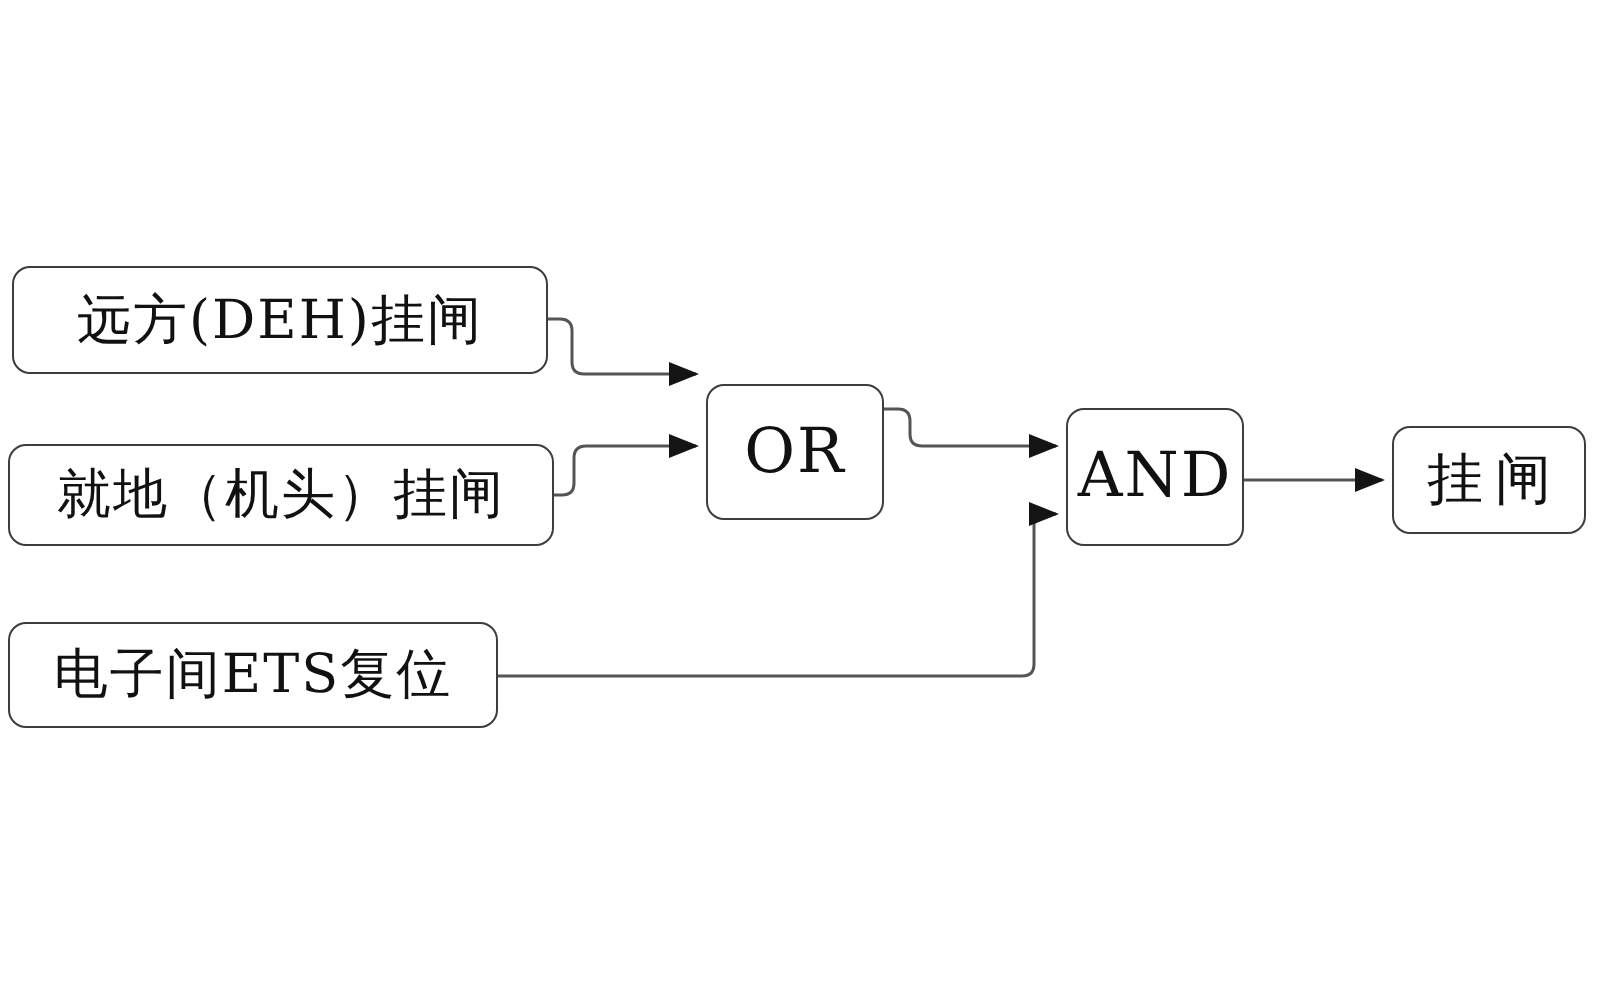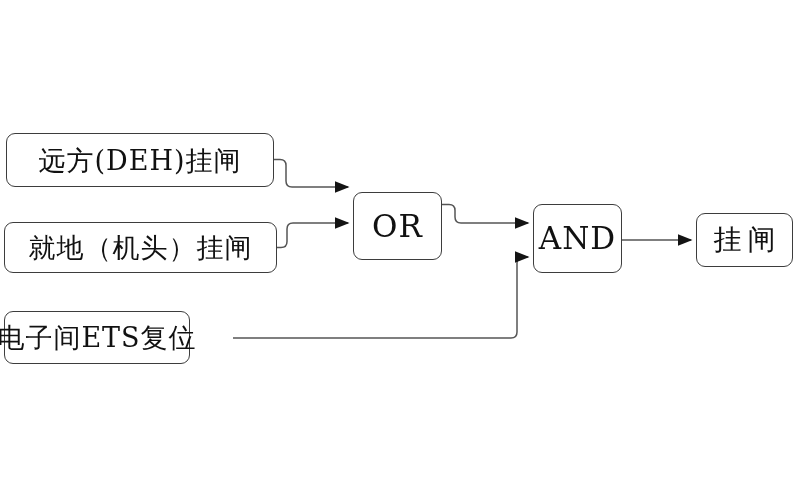--- a/index.html
+++ b/index.html
@@ -33,21 +33,21 @@
     justify-content: center;
     white-space: nowrap;
     line-height: 1;
   }
   .cn-box { font-size: 27px; letter-spacing: 1px; }
   .gate   { font-size: 31px; letter-spacing: 1px; }
   .out    { font-size: 28px; letter-spacing: 6px; padding-left: 6px; }
 
   #node-input-remote    { left: 6px;   top: 133px; width: 268px; height: 54px; }
   #node-input-local     { left: 4px;   top: 222px; width: 273px; height: 51px; }
-  #node-input-ets-reset { left: 4px;   top: 311px; width: 186px; height: 53px; }
+  #node-input-ets-reset { left: 4px;   top: 311px; width: 245px; height: 53px; }
   #node-gate-or         { left: 353px; top: 170px; width: 89px;  height: 68px; margin-top: 22px; }
   #node-gate-and        { left: 533px; top: 204px; width: 89px;  height: 69px; }
   #node-output          { left: 696px; top: 213px; width: 97px;  height: 54px; }
 </style>
 </head>
 <body>
 
 <div class="stage" style="--bg: #ffffff; --border: #3d3d3d; --text: #111111;">
 
   <svg class="wires" width="800" height="500" viewBox="0 0 800 500">

